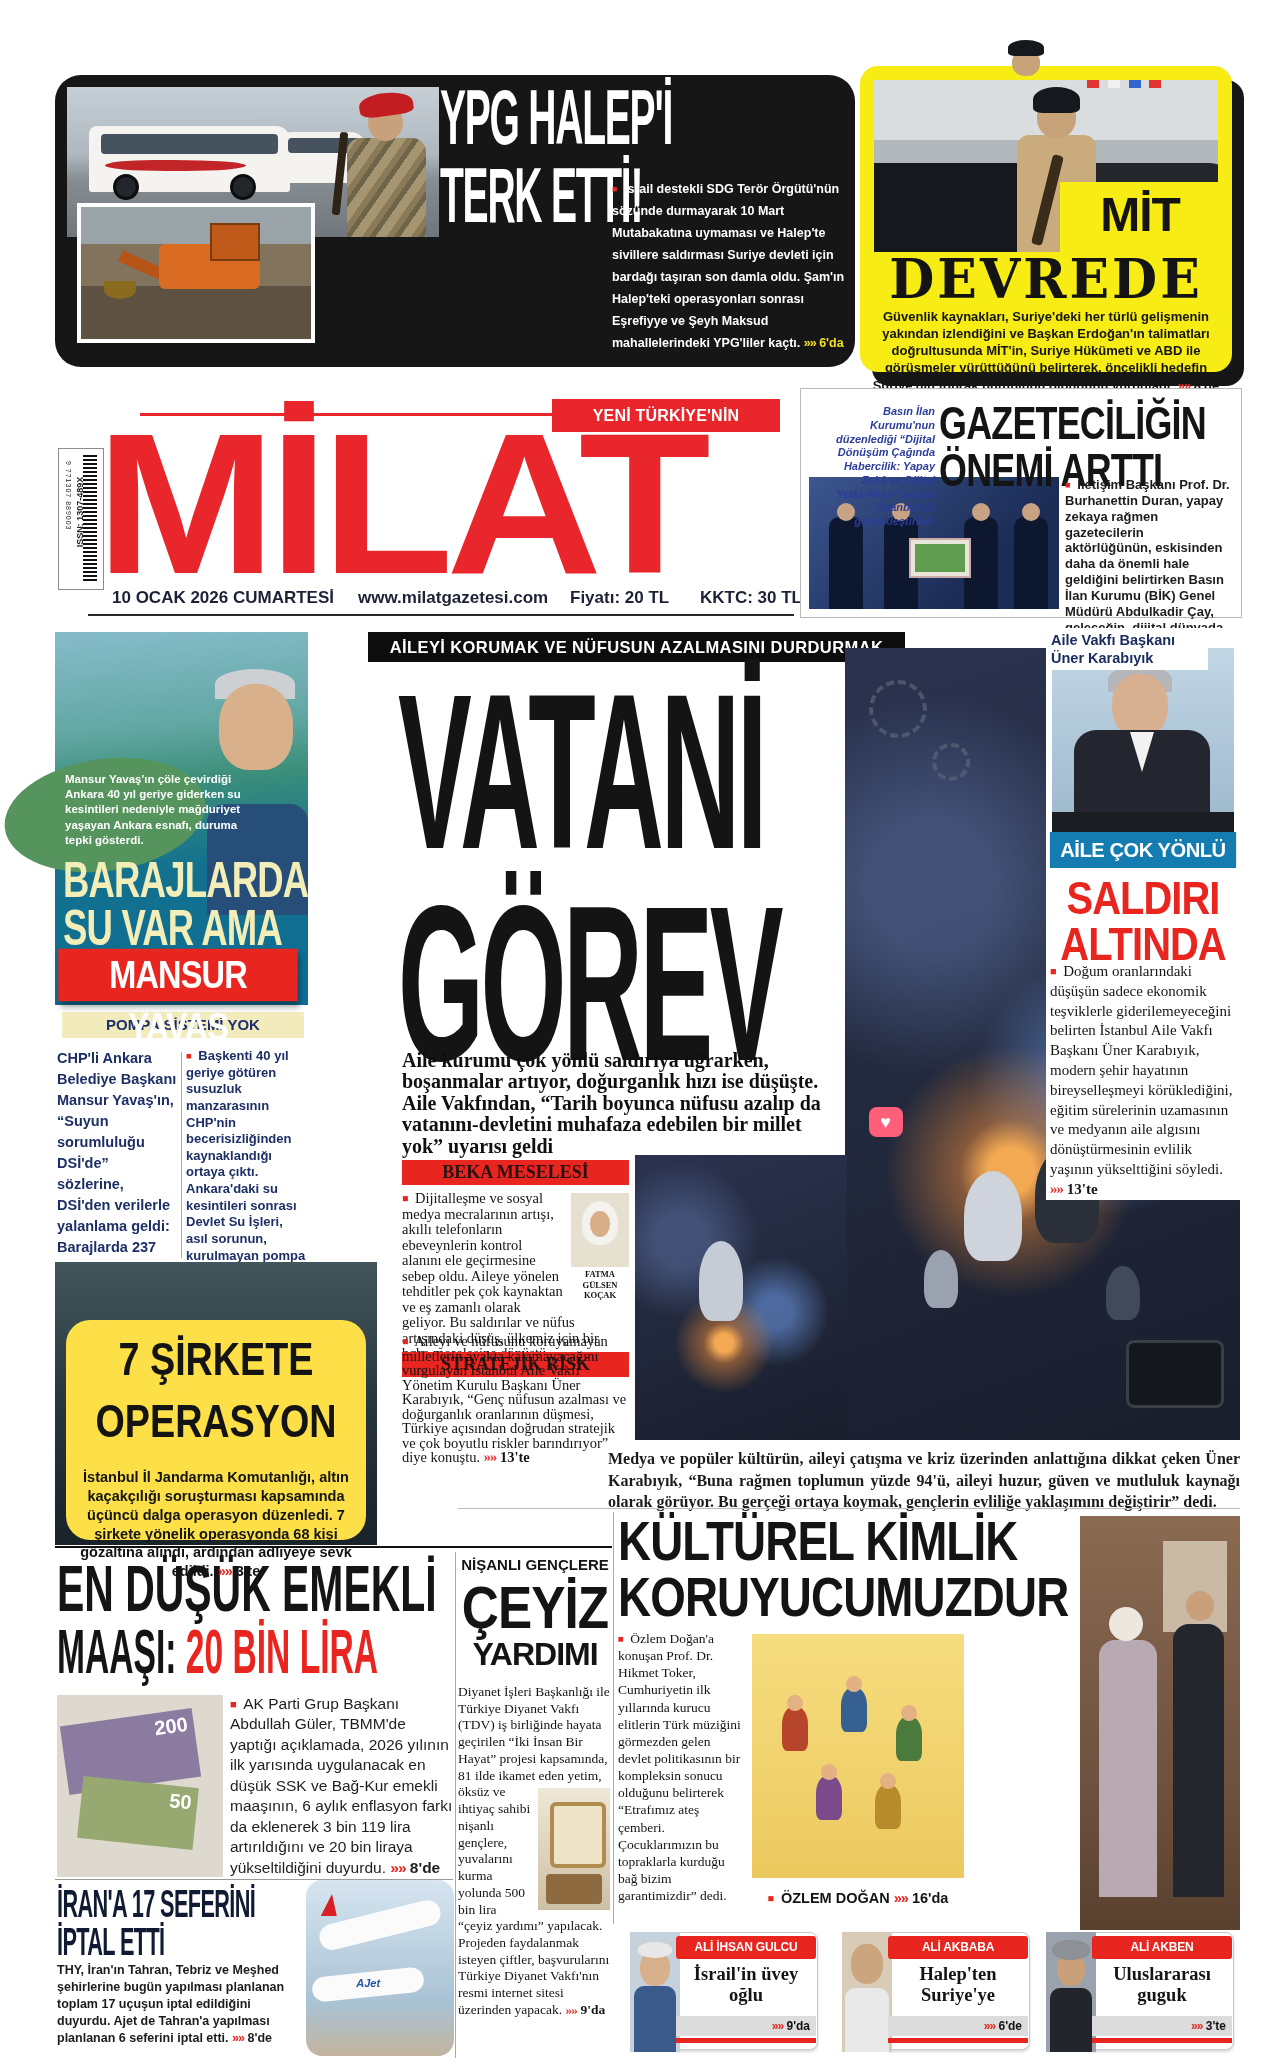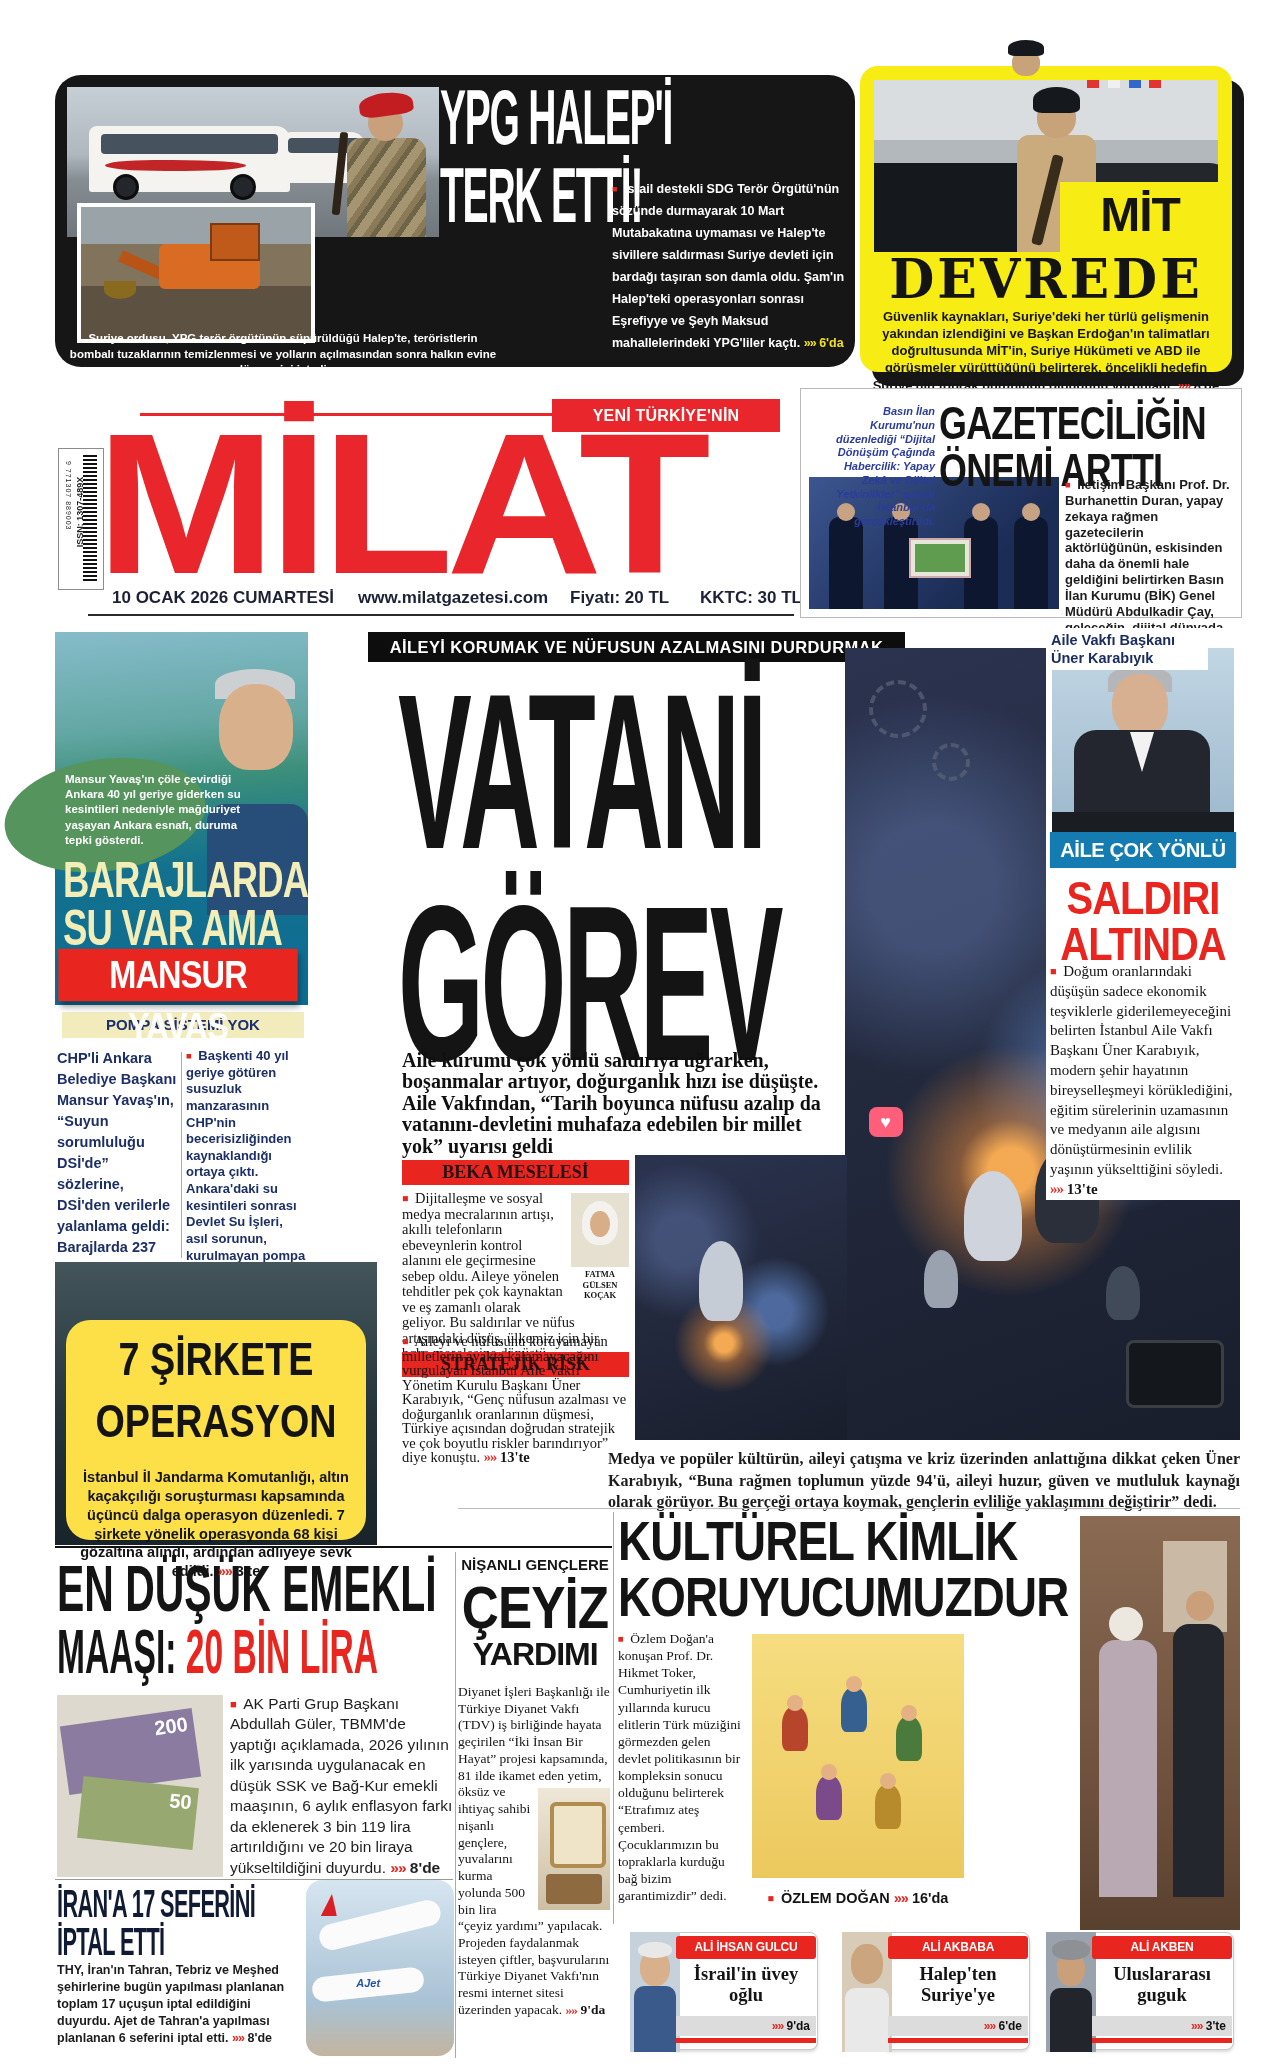--- a/index.html
+++ b/index.html
@@ -209,21 +209,20 @@
         <div class="sol-head"></div>
         <div class="beret"></div>
       </div>
     </div>
     <div class="ph ph-exc">
       <div class="exc-arm"></div>
       <div class="exc-bucket"></div>
       <div class="exc-body"></div>
       <div class="exc-cab"></div>
     </div>
-    <div class="abs ypg-caption">Suriye ordusu, YPG terör örgütünün süpürüldüğü Halep'te, teröristlerin bombalı tuzaklarının temizlenmesi ve yolların açılmasından sonra halkın evine dönmesini istedi.</div>
     <div class="abs ypg-hl hl">
       <span style="display:block">YPG HALEP'İ</span>
       <span style="display:block">TERK ETTİ!</span>
     </div>
     <div class="abs ypg-deck-r">
       <span class="bullet">■</span>
       <span>İsrail destekli SDG Terör Örgütü'nün sözünde durmayarak 10 Mart Mutabakatına uymaması ve Halep'te sivillere saldırması Suriye devleti için bardağı taşıran son damla oldu. Şam'ın Halep'teki operasyonları sonrası Eşrefiyye ve Şeyh Maksud mahallelerindeki YPG'liler kaçtı.</span>
       <span class="arr-y">»»</span>
       <span class="pg-y">6'da</span>
     </div>

